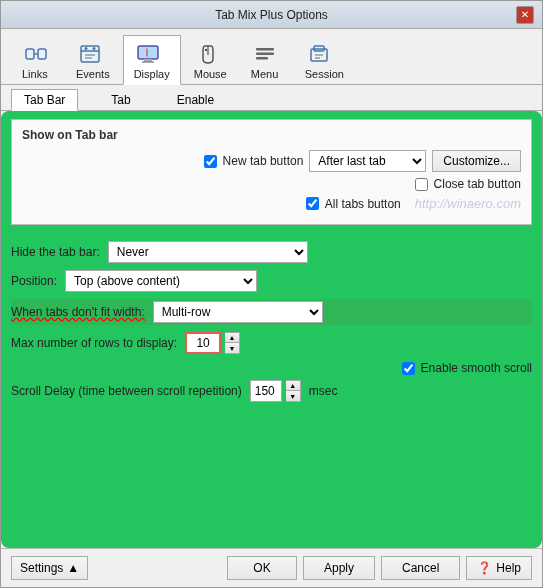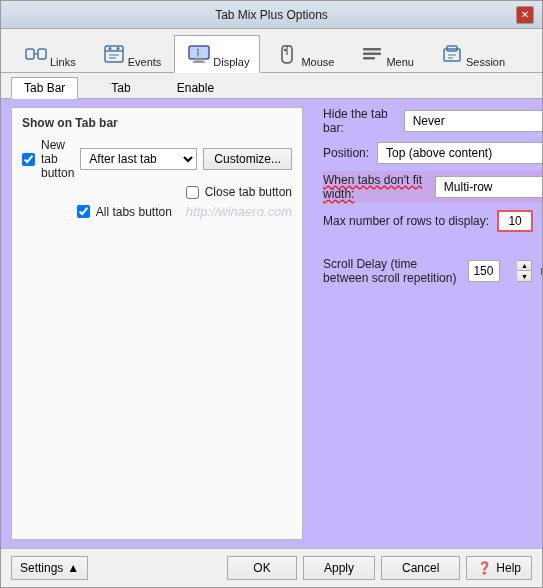--- a/index.html
+++ b/index.html
@@ -54,22 +54,22 @@
       display: flex;
       flex-direction: row;
       align-items: flex-end;
       padding: 6px 10px 0 10px;
       background: #f0f0f0;
       border-bottom: 1px solid #aaa;
       gap: 2px;
     }
     .toolbar-item {
       display: flex;
-      flex-direction: row;
-      align-items: flex-end;
+      flex-direction: column;
+      align-items: flex-start;
       padding: 4px 10px;
       cursor: pointer;
       border: 1px solid transparent;
       border-bottom: none;
       background: transparent;
       min-width: 52px;
     }
     .toolbar-item.active {
       background: #fff;
       border: 1px solid #aaa;
@@ -107,25 +107,26 @@
     }
     .tab-item.active {
       background: #fff;
       border: 1px solid #aaa;
       border-bottom: 1px solid #fff;
       margin-bottom: -1px;
       z-index: 1;
     }
     .content {
       flex: 1;
-      background: #c4b5fd;
+      background: #22c55e;
       padding: 0;
       overflow-y: auto;
       display: flex;
-      flex-direction: row;
+      flex-direction: column;
+      border-radius: 8px;
     }
     .section-box {
       border: 1px solid #bbb;
       margin: 8px 10px;
       padding: 8px 10px;
       background: #fafafa;
     }
     .section-title {
       font-size: 12px;
       font-weight: bold;
@@ -175,21 +176,21 @@
     .field-label {
       font-size: 12px;
       color: #222;
     }
     .section-inner {
       position: relative;
     }
     .spinner-input {
       display: flex;
       align-items: center;
-      gap: 17px;
+      gap: 4px;
     }
     .spinner-field {
       width: 36px;
       height: 22px;
       border: 2px solid #e55;
       text-align: center;
       font-size: 12px;
       padding: 0;
       outline: none;
       background: #fff;
@@ -430,20 +431,21 @@
           <input type="text" class="spinner-field" value="10" style="">
           <div class="spinner-btns">
             <button class="spinner-btn">▲</button>
             <button class="spinner-btn">▼</button>
           </div>
         </div>
       </div>
 
       <div class="checkbox-row">
         <input type="checkbox" id="smooth-scroll-cb" checked="" style="">
+        <label for="smooth-scroll-cb" class="checkbox-label">Enable smooth scroll</label>
       </div>
 
       <div class="field-row">
         <span class="field-label">Scroll Delay (time between scroll repetition)</span>
         <div class="spinner-input">
           <input type="text" class="dropdown" value="150" style="width: 32px; text-align: left;">
           <div class="spinner-btns">
             <button class="spinner-btn">▲</button>
             <button class="spinner-btn">▼</button>
           </div>

